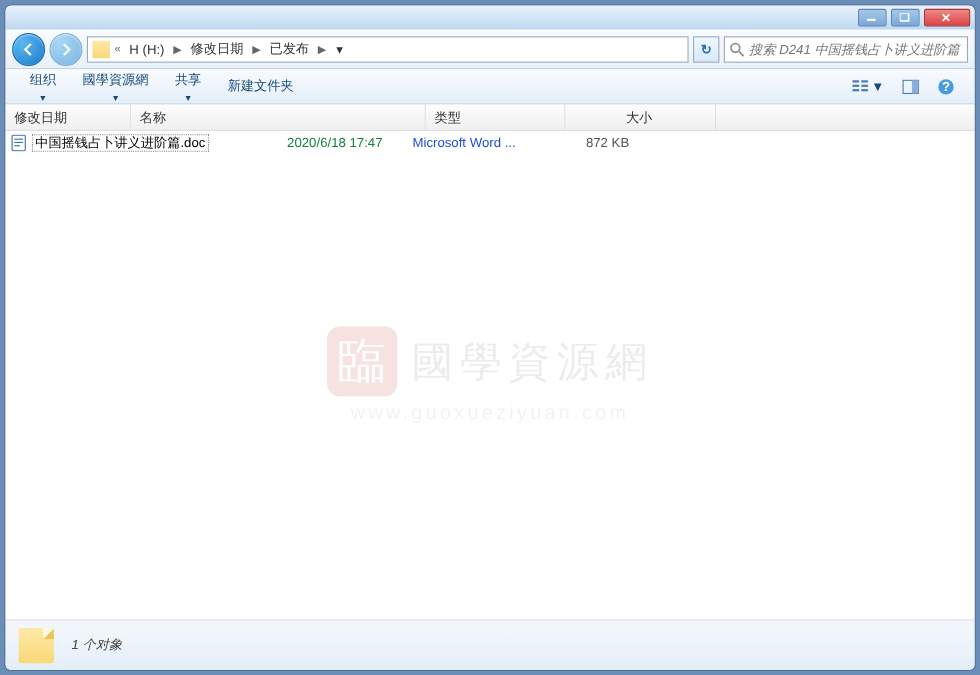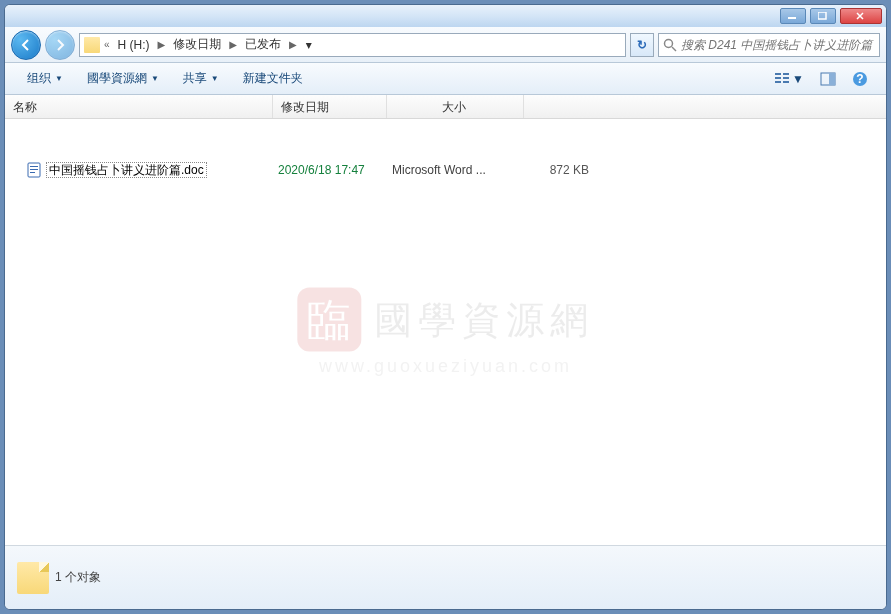--- a/index.html
+++ b/index.html
@@ -17,44 +17,44 @@
 .addressbar { flex: 1; height: 24px; background: #fff; border: 1px solid #9ab; display: flex; align-items: center; padding: 0 4px; gap: 2px; }
 .addr-icon { width: 16px; height: 16px; background: linear-gradient(to bottom, #ffe9a8, #f8d878); border-radius: 1px; }
 .addr-sep { color: #666; font-size: 10px; padding: 0 2px; }
 .addr-seg { color: #333; padding: 2px 4px; cursor: pointer; white-space: nowrap; }
 .addr-dd { width: 16px; text-align: center; color: #333; cursor: pointer; }
 .refresh-btn { width: 24px; height: 24px; background: linear-gradient(to bottom, #f0f8ff, #d8e8f8); border: 1px solid #9ab; display: flex; align-items: center; justify-content: center; cursor: pointer; color: #2a6ab8; font-weight: bold; }
 .searchbox { width: 222px; height: 24px; background: #fff; border: 1px solid #9ab; display: flex; align-items: center; padding: 0 4px; gap: 4px; }
 .searchbox svg { fill: #888; flex-shrink: 0; }
 .searchbox input { border: none; outline: none; flex: 1; font-style: italic; color: #888; min-width: 0; }
 .toolbar { height: 32px; background: linear-gradient(to bottom, #f8fbfe, #e4eef8); border-bottom: 1px solid #b8c8d8; display: flex; align-items: center; padding: 0 12px; gap: 4px; }
-.toolbtn { padding: 4px 10px; color: #1a4a7a; cursor: pointer; display: flex; align-items: center; gap: 4px; border-radius: 2px; }
+.toolbtn { padding: 4px 10px; color: #1a4a7a; cursor: pointer; display: flex; align-items: center; gap: 4px; border-radius: 2px; flex-direction: column; }
 .toolbtn .dd { font-size: 8px; }
 .toolbar-spacer { flex: 1; }
 .toolicon { padding: 4px 6px; cursor: pointer; color: #1a4a7a; display: flex; align-items: center; gap: 2px; }
 .headrow { height: 24px; background: linear-gradient(to bottom, #fdfdfd, #f0f0f0); border-bottom: 1px solid #d8d8d8; display: flex; }
 .headcell { padding: 4px 8px; border-right: 1px solid #e0e0e0; color: #333; cursor: pointer; }
 .hc-name { width: 268px; }
 .hc-date { width: 114px; }
 .hc-type { width: 127px; }
 .hc-size { width: 90px; text-align: left; margin-left: 47px; }
 .filelist { flex: 1; background: #fff; position: relative; }
-.filerow { display: flex; align-items: center; height: 22px; padding-left: 21px; cursor: pointer; margin-top: 40px; }
+.filerow { display: flex; align-items: center; height: 22px; padding-left: 4px; cursor: pointer; }
 .fileicon { width: 16px; height: 16px; margin-right: 4px; display: flex; align-items: center; justify-content: center; }
 .fileicon svg { display: block; }
 .filename { width: 232px; padding-right: 8px; white-space: nowrap; }
 .filename span { border: 1px dotted #888; padding: 0 2px; }
 .filedate { width: 114px; color: #15803d; }
-.filetype { width: 127px; color: #404040; white-space: nowrap; overflow: hidden; }
+.filetype { width: 127px; color: #1d4ed8; white-space: nowrap; overflow: hidden; }
 .filesize { width: 80px; text-align: right; color: #555; padding-right: 10px; }
 .watermark { position: absolute; top: 50%; left: 50%; transform: translate(-50%, -50%); opacity: 0.15; text-align: center; pointer-events: none; }
 .watermark .logo { display: inline-block; width: 64px; height: 64px; background: #c44; border-radius: 12px; color: #fff; font-size: 44px; line-height: 64px; vertical-align: middle; }
 .watermark .txt { display: inline-block; font-size: 38px; color: #888; vertical-align: middle; margin-left: 10px; letter-spacing: 6px; font-family: "SimSun", serif; }
 .watermark .url { font-size: 18px; color: #aaa; margin-top: 4px; letter-spacing: 3px; }
-.statusbar { height: 64px; background: linear-gradient(to bottom, #f4f8fc, #e4eef8); border-top: 1px solid #d0d8e0; display: flex; align-items: center; padding: 0 12px; gap: 6px; }
+.statusbar { height: 46px; background: linear-gradient(to bottom, #f4f8fc, #e4eef8); border-top: 1px solid #d0d8e0; display: flex; align-items: center; padding: 0 12px; gap: 16px; font-style: italic; }
 .status-icon { width: 32px; height: 32px; background: linear-gradient(to bottom, #ffe9a8, #f8d878); border-radius: 2px; position: relative; }
 .status-icon::before { content: ''; position: absolute; top: 0; right: 0; width: 10px; height: 10px; background: linear-gradient(135deg, #fff8e0 50%, #e8c858 50%); }
 .status-text { color: #444; }
 </style>
 </head>
 <body>
 
 <div class="window">
   <div class="titlebar">
     <div class="winbtn min">
@@ -142,22 +142,23 @@
       </div>
     <div class="toolicon">
         <svg width="16" height="16">
           <circle cx="8" cy="8" r="7" fill="#4a9ae0"></circle>
           <text x="8" y="12" text-anchor="middle" fill="#fff" font-size="11" font-weight="bold">?</text>
         </svg>
       </div>
   </div>
 
   <div class="headrow">
+    <div class="headcell hc-date">修改日期</div>
     <div class="headcell hc-name">名称</div>
-    <div class="headcell hc-date">修改日期</div>
+    <div class="headcell hc-type">类型</div>
     <div class="headcell hc-size">大小</div>
   </div>
 
   <div class="filelist">
     <div class="filerow">
       <div class="fileicon">
           <svg width="14" height="16">
             <rect x="1" y="1" width="12" height="14" rx="1" fill="#fff" stroke="#3a6ab0"></rect>
             <rect x="3" y="4" width="8" height="1" fill="#3a6ab0"></rect>
             <rect x="3" y="7" width="8" height="1" fill="#3a6ab0"></rect>

